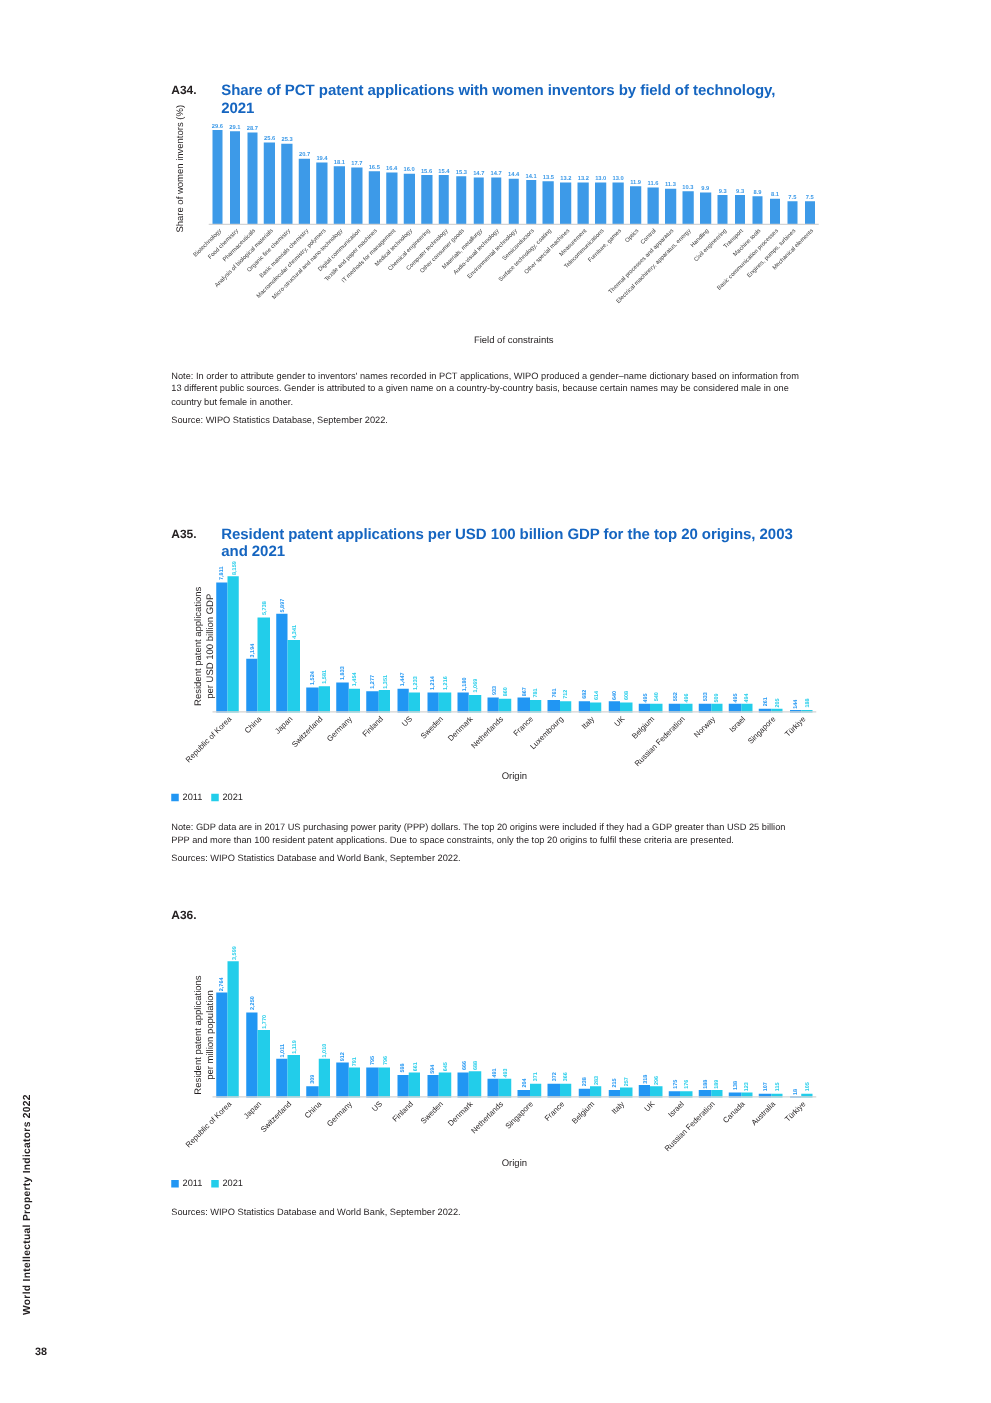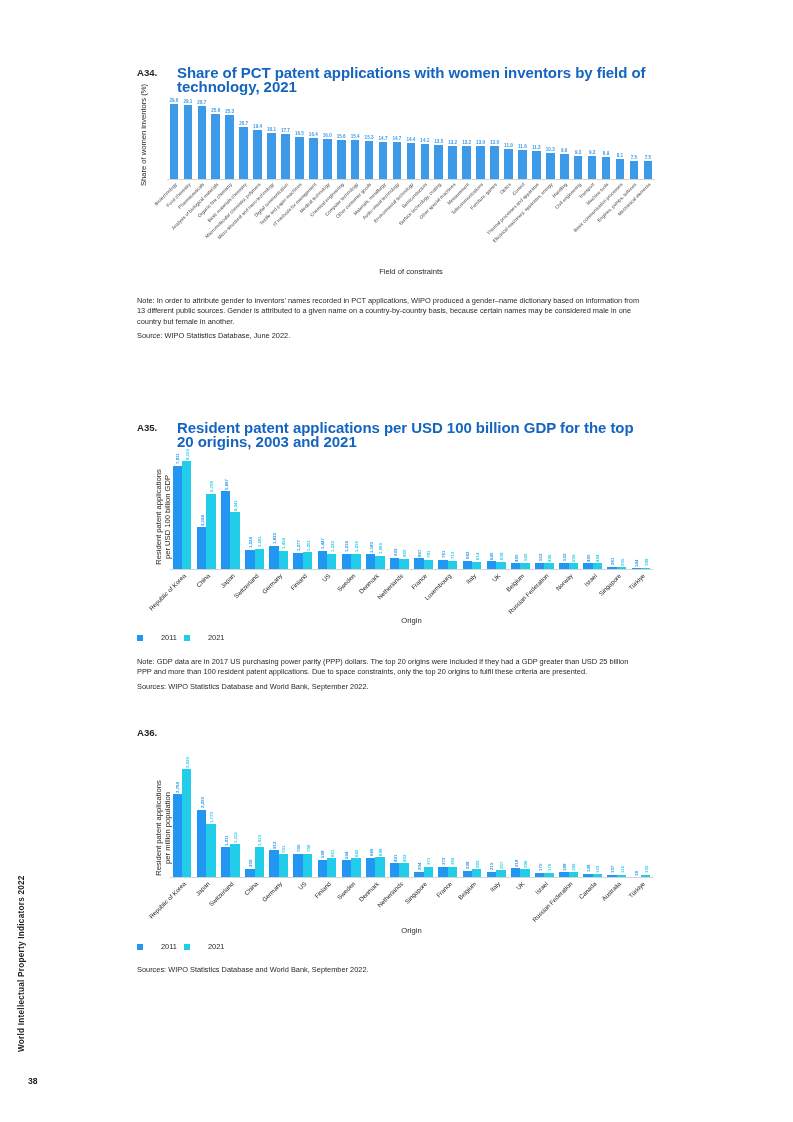--- a/index.html
+++ b/index.html
@@ -27,21 +27,21 @@
   }
 
   
   .fig-head { position: absolute; display: flex; gap: 0; }
   .fig-num {
     width: 40px; flex: none;
     font-size: 9.6px; font-weight: bold; color: #231f20;
     line-height: 13.5px;
   }
   .fig-title {
-    font-size: 15px; font-weight: bold; color: #1565c0;
+    font-size: 12px; font-weight: bold; color: #1565c0;
     line-height: 13.5px; letter-spacing: -.05px;
   }
   .section-head {
     position: absolute;
     font-size: 13.4px; font-weight: bold; color: #1565c0;
     letter-spacing: -.1px;
   }
 
   
   .note-block { position: absolute; font-size: 7.4px; line-height: 10.3px; color: #231f20; }
@@ -109,21 +109,21 @@
     transform: rotate(-45deg);
     white-space: nowrap;
     font-size: 4.7px; color: #3c3c3c;
     text-align: right;
   }
   .cat.big span { font-size: 6.2px; color: #231f20; }
 
   
   .legend { position: absolute; display: flex; align-items: center; gap: 7px;
             font-size: 7.4px; color: #231f20; }
-  .legend .item { display: flex; align-items: center; gap: 18px; }
+  .legend .item { display: flex; align-items: center; gap: 3px; }
   .swatch { width: 6px; height: 6px; display: inline-block; }
   .swatch.s1 { background: #2196f3; }
   .swatch.s2 { background: #22cdea; }
 </style>
 </head>
 <body>
 
 <div class="page">
 
   <div class="side-footer">World Intellectual Property Indicators 2022</div>
@@ -421,21 +421,21 @@
         </div>
         <div class="cat">
           <span>Mechanical elements</span>
         </div>
       </div>
     <div class="xlabel" style="left:30px; top:177px; width:488px;">Field of constraints</div>
   </div>
 
   <div class="note-block" style="left:137px; top:296px; width:508px;">
     <p>Note: In order to attribute gender to inventors' names recorded in PCT applications, WIPO produced a gender–name dictionary based on information from 13 different public sources. Gender is attributed to a given name on a country-by-country basis, because certain names may be considered male in one country but female in another.</p>
-    <p>Source: WIPO Statistics Database, June 2022.</p>
+    <p>Source: WIPO Statistics Database, September 2022.</p>
   </div>
 
 
   <div class="fig-head" style="left:137px; top:421px; width:500px;">
     <div class="fig-num">A35.</div>
     <div class="fig-title">Resident patent applications per USD 100 billion GDP for the top 20 origins, 2003 and 2021</div>
   </div>
 
   <div class="chart" id="chart-a35" style="left:137px; top:452px; width:520px; height:175px;">
     <div class="ylabel" style="width:120px; left:-33px; top:55px; height:20px; white-space:pre-line;">Resident patent applications

